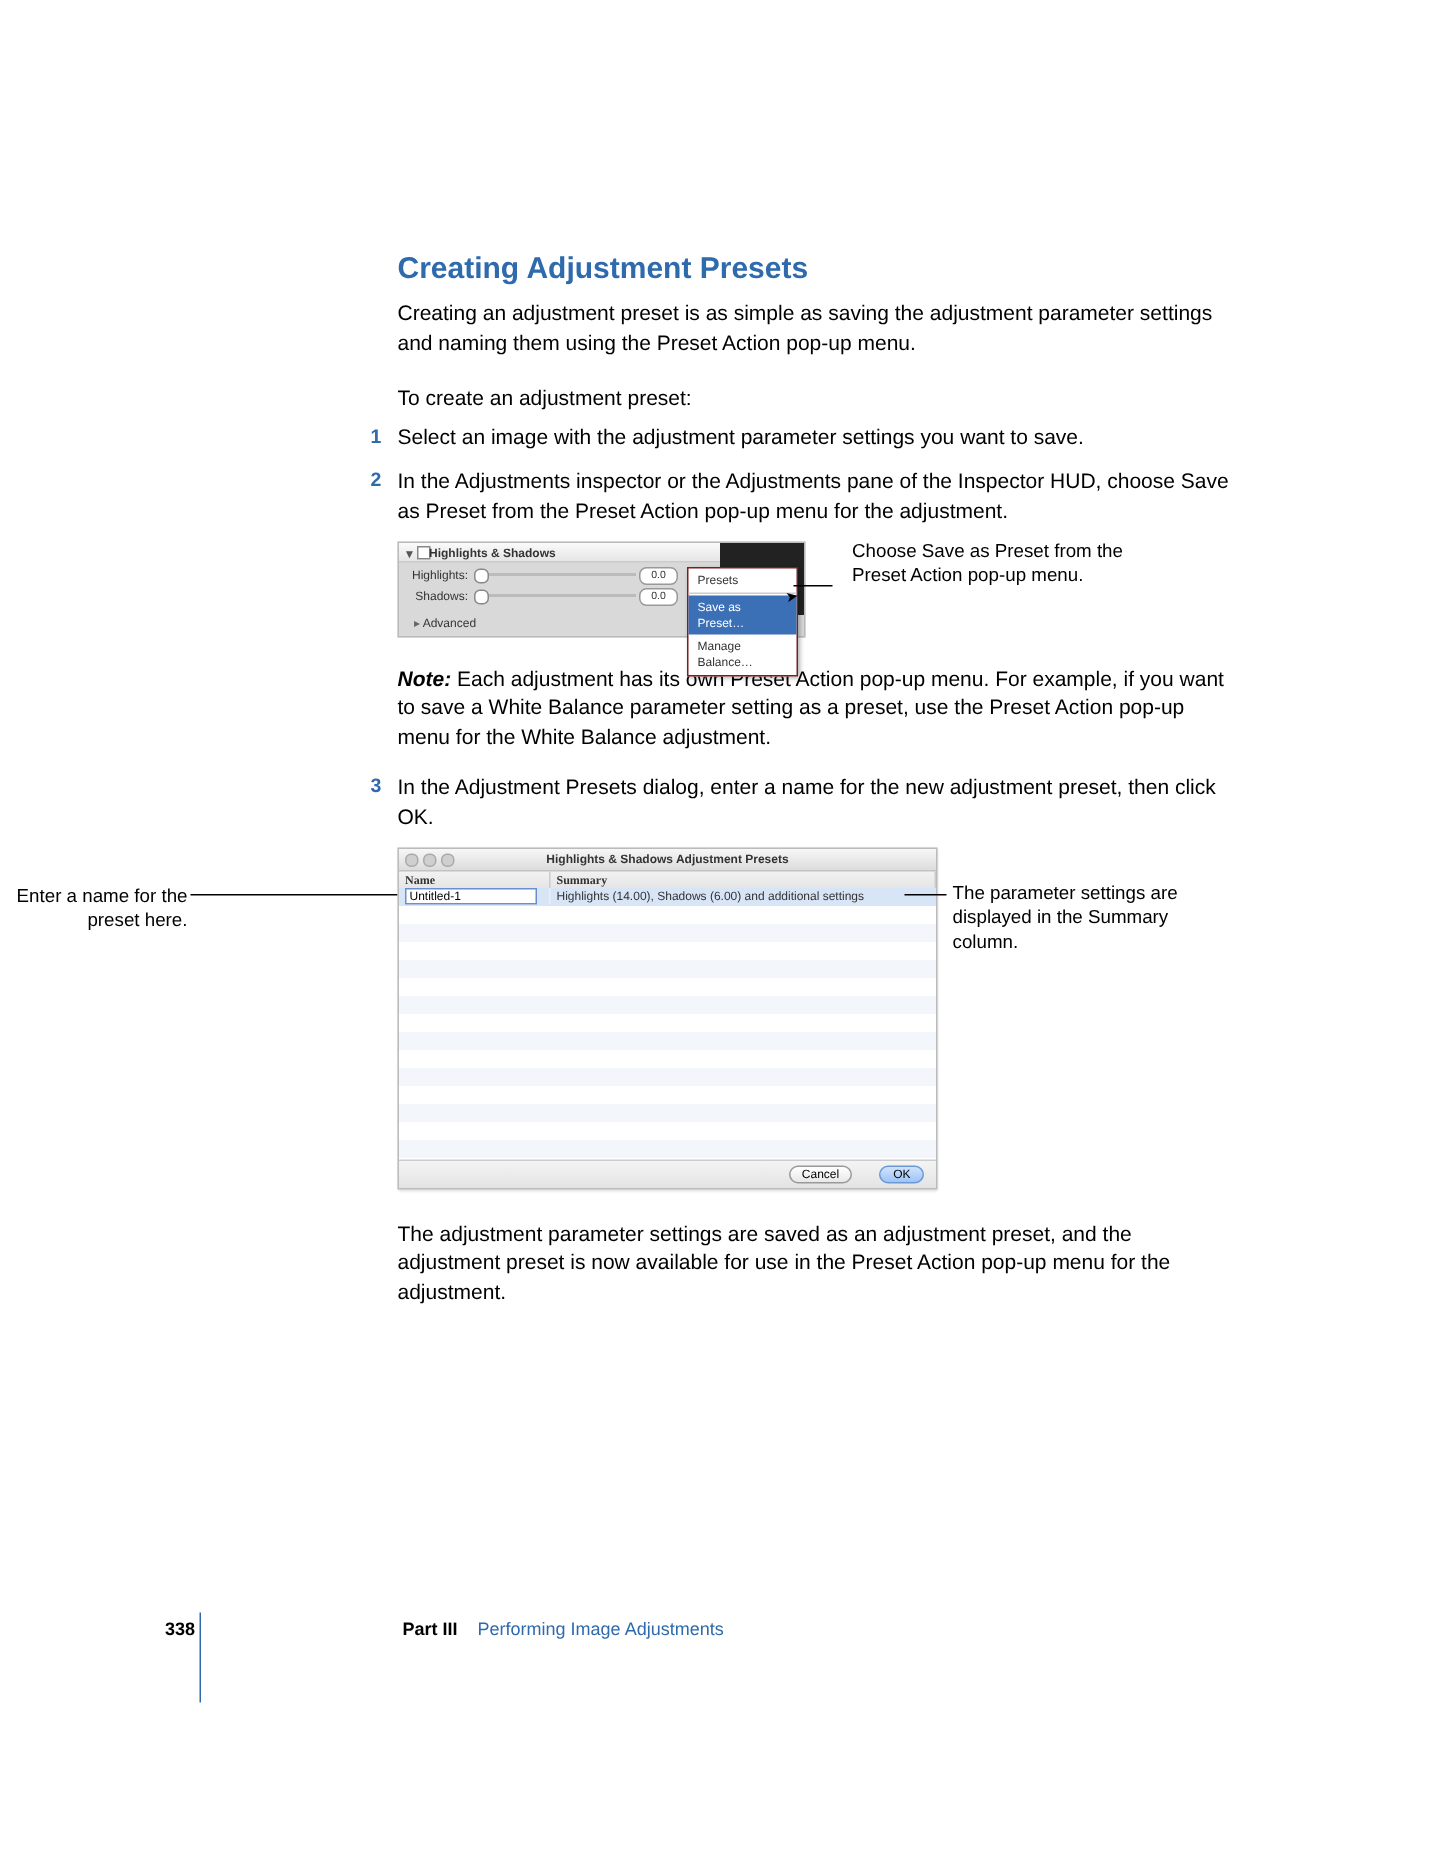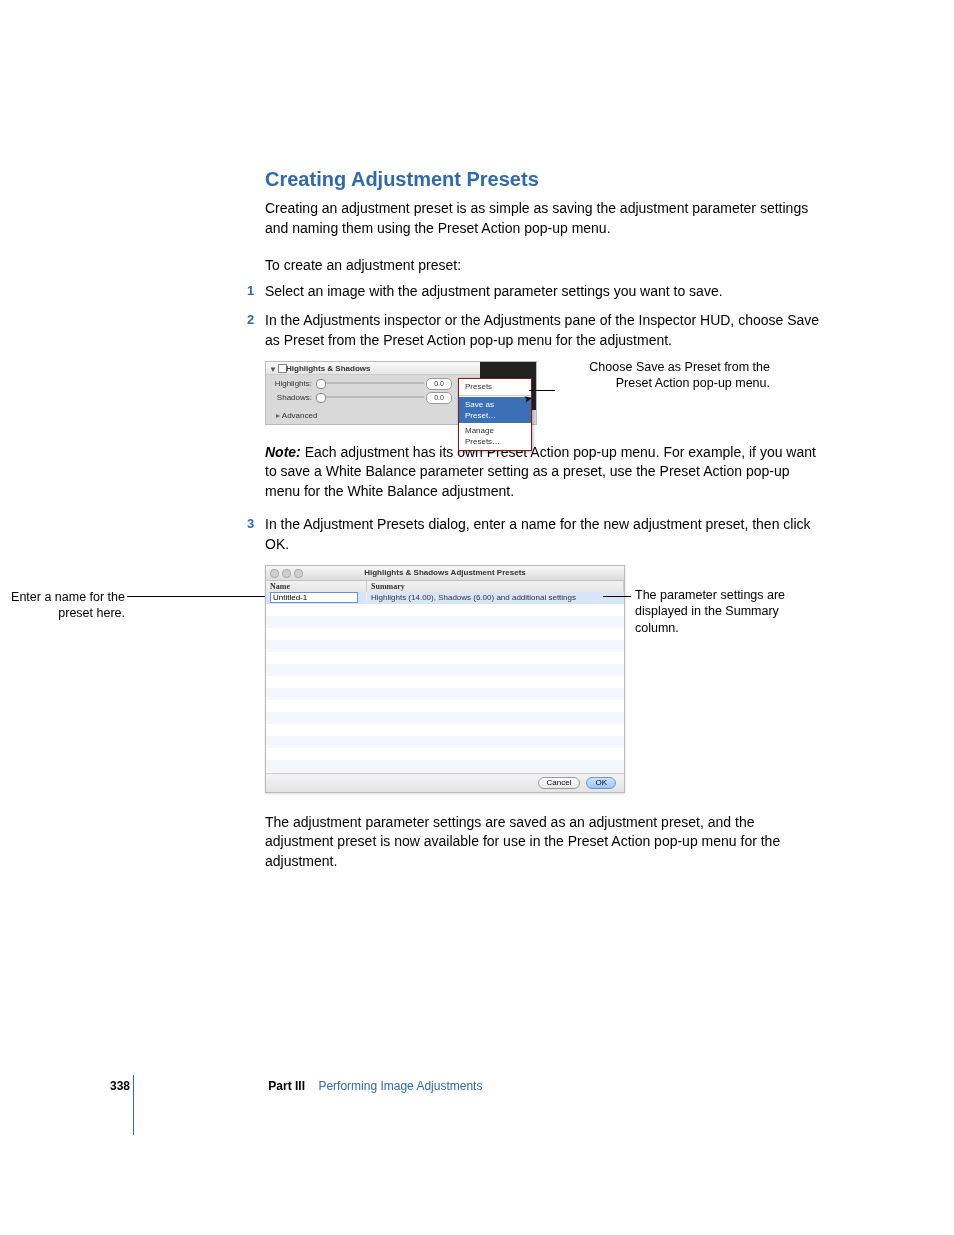--- a/index.html
+++ b/index.html
@@ -28,21 +28,21 @@
   .shot1 .row .valbox{position:absolute;right:0;top:0;width:24px;height:10px;background:#fff;border:1px solid #999;border-radius:5px;font-size:7px;text-align:center;line-height:9px;}
   .shot1 .adv{position:absolute;left:10px;bottom:2px;font-size:8px;color:#333;}
   .shot1 .adv:before{content:"▸ ";color:#666;}
   .shot1 .thumb{position:absolute;right:0;top:0;width:56px;height:48px;background:#222;}
   .shot1 .menu{position:absolute;left:192px;top:16px;width:72px;background:#fff;border:1px solid #7f1d1d;box-shadow:1px 1px 3px rgba(0,0,0,.3);}
   .shot1 .menu .mi{font-size:8px;padding:2px 6px;color:#333;}
   .shot1 .menu .mi.sel{background:#3b6fb6;color:#fff;}
   .shot1 .menu .sep{height:1px;background:#ccc;margin:1px 0;}
   .shot1 .cursor{position:absolute;left:258px;top:30px;font-size:10px;color:#000;transform:rotate(-10deg);}
 
-  .callout1{position:absolute;left:285px;top:-2px;width:220px;font-size:12.5px;line-height:1.35;color:#000;text-align:right;}
+  .callout1{position:absolute;left:303px;top:-2px;width:220px;font-size:12.5px;line-height:1.35;color:#000;}
   .callout1-line{position:absolute;left:264px;top:29px;width:26px;height:1px;background:#000;}
 
   .note{margin:4px 0 14px 0;}
   .note b{font-style:italic;font-weight:700;}
 
   
   .shot2wrap{position:relative;margin:6px 0 20px -130px;width:690px;}
   .shot2{position:relative;margin-left:130px;width:358px;height:226px;border:1px solid #bbb;background:#ececec;font-size:8px;color:#333;box-shadow:0 1px 2px rgba(0,0,0,.15);}
   .shot2 .titlebar{height:14px;background:linear-gradient(#f7f7f7,#dcdcdc);border-bottom:1px solid #c3c3c3;position:relative;text-align:center;line-height:14px;font-weight:700;font-size:8px;}
   .shot2 .traffic{position:absolute;left:4px;top:3px;display:flex;gap:3px;}
@@ -52,21 +52,21 @@
   .shot2 .cols .c1{width:92px;}
   .shot2 .cols .c2{flex:1;}
   .shot2 .body{position:absolute;top:26px;left:0;right:0;bottom:18px;background:#fff;}
   .shot2 .body .row{display:flex;height:12px;align-items:center;}
   .shot2 .body .row.sel{background:#d8e5f6;}
   .shot2 .body .cell1{width:96px;padding-left:4px;font-size:8px;border-right:1px solid #eee;position:relative;}
   .shot2 .body .cell1 input{width:82px;height:9px;font-size:8px;border:1px solid #6a8fce;background:#fff;padding:0 2px;}
   .shot2 .body .cell2{flex:1;padding-left:4px;font-size:8px;color:#333;}
   .shot2 .body .stripes{position:absolute;left:0;right:0;top:12px;bottom:0;background:repeating-linear-gradient(#fff 0,#fff 12px,#f3f6fa 12px,#f3f6fa 24px);}
   .shot2 .footer{position:absolute;left:0;right:0;bottom:0;height:18px;background:linear-gradient(#f4f4f4,#e3e3e3);border-top:1px solid #ccc;display:flex;justify-content:flex-end;align-items:center;gap:6px;padding-right:8px;}
-  .shot2 .footer button{font-size:8px;height:12px;border:1px solid #999;border-radius:7px;background:linear-gradient(#fff,#e8e8e8);padding:0 8px;line-height:10px;}
+  .shot2 .footer button{font-size:8px;height:12px;border:1px solid #999;border-radius:7px;background:linear-gradient(#fff,#e8e8e8);padding:0 8px;line-height:10px;margin-left:12px;}
   .shot2 .footer button.ok{background:linear-gradient(#cfe3ff,#9ec4f5);border-color:#6b97d6;}
 
   .lcall{position:absolute;left:-130px;top:24px;width:120px;text-align:right;font-size:12.5px;line-height:1.35;}
   .lline{position:absolute;left:-8px;top:31px;width:140px;height:1px;background:#000;}
   .rcall{position:absolute;left:500px;top:22px;width:180px;font-size:12.5px;line-height:1.35;}
   .rline{position:absolute;left:468px;top:31px;width:28px;height:1px;background:#000;}
 
   
   .pagefoot{position:absolute;left:110px;bottom:140px;width:700px;font-size:12px;}
   .pagefoot .pageno{font-weight:700;color:#000;display:inline-block;width:45px;}
@@ -114,21 +114,21 @@
           <span class="track"></span>
           <span class="knob"></span>
           <span class="valbox">0.0</span>
         </div>
         <div class="adv">Advanced</div>
         <div class="thumb"></div>
         <div class="menu">
           <div class="mi">Presets</div>
           <div class="sep"></div>
           <div class="mi sel">Save as Preset…</div>
-          <div class="mi">Manage Presets…</div>
+          <div class="mi">Manage Balance…</div>
         </div>
         <div class="cursor">➤</div>
       </div>
       <div class="callout1-line"></div>
       <div class="callout1">Choose Save as Preset from the Preset Action pop-up menu.</div>
     </div>
 
     <p class="note"><b>Note:</b><span>  Each adjustment has its own Preset Action pop-up menu. For example, if you want to save a White Balance parameter setting as a preset, use the Preset Action pop-up menu for the White Balance adjustment.</span></p>
 
     <ol class="steps">

